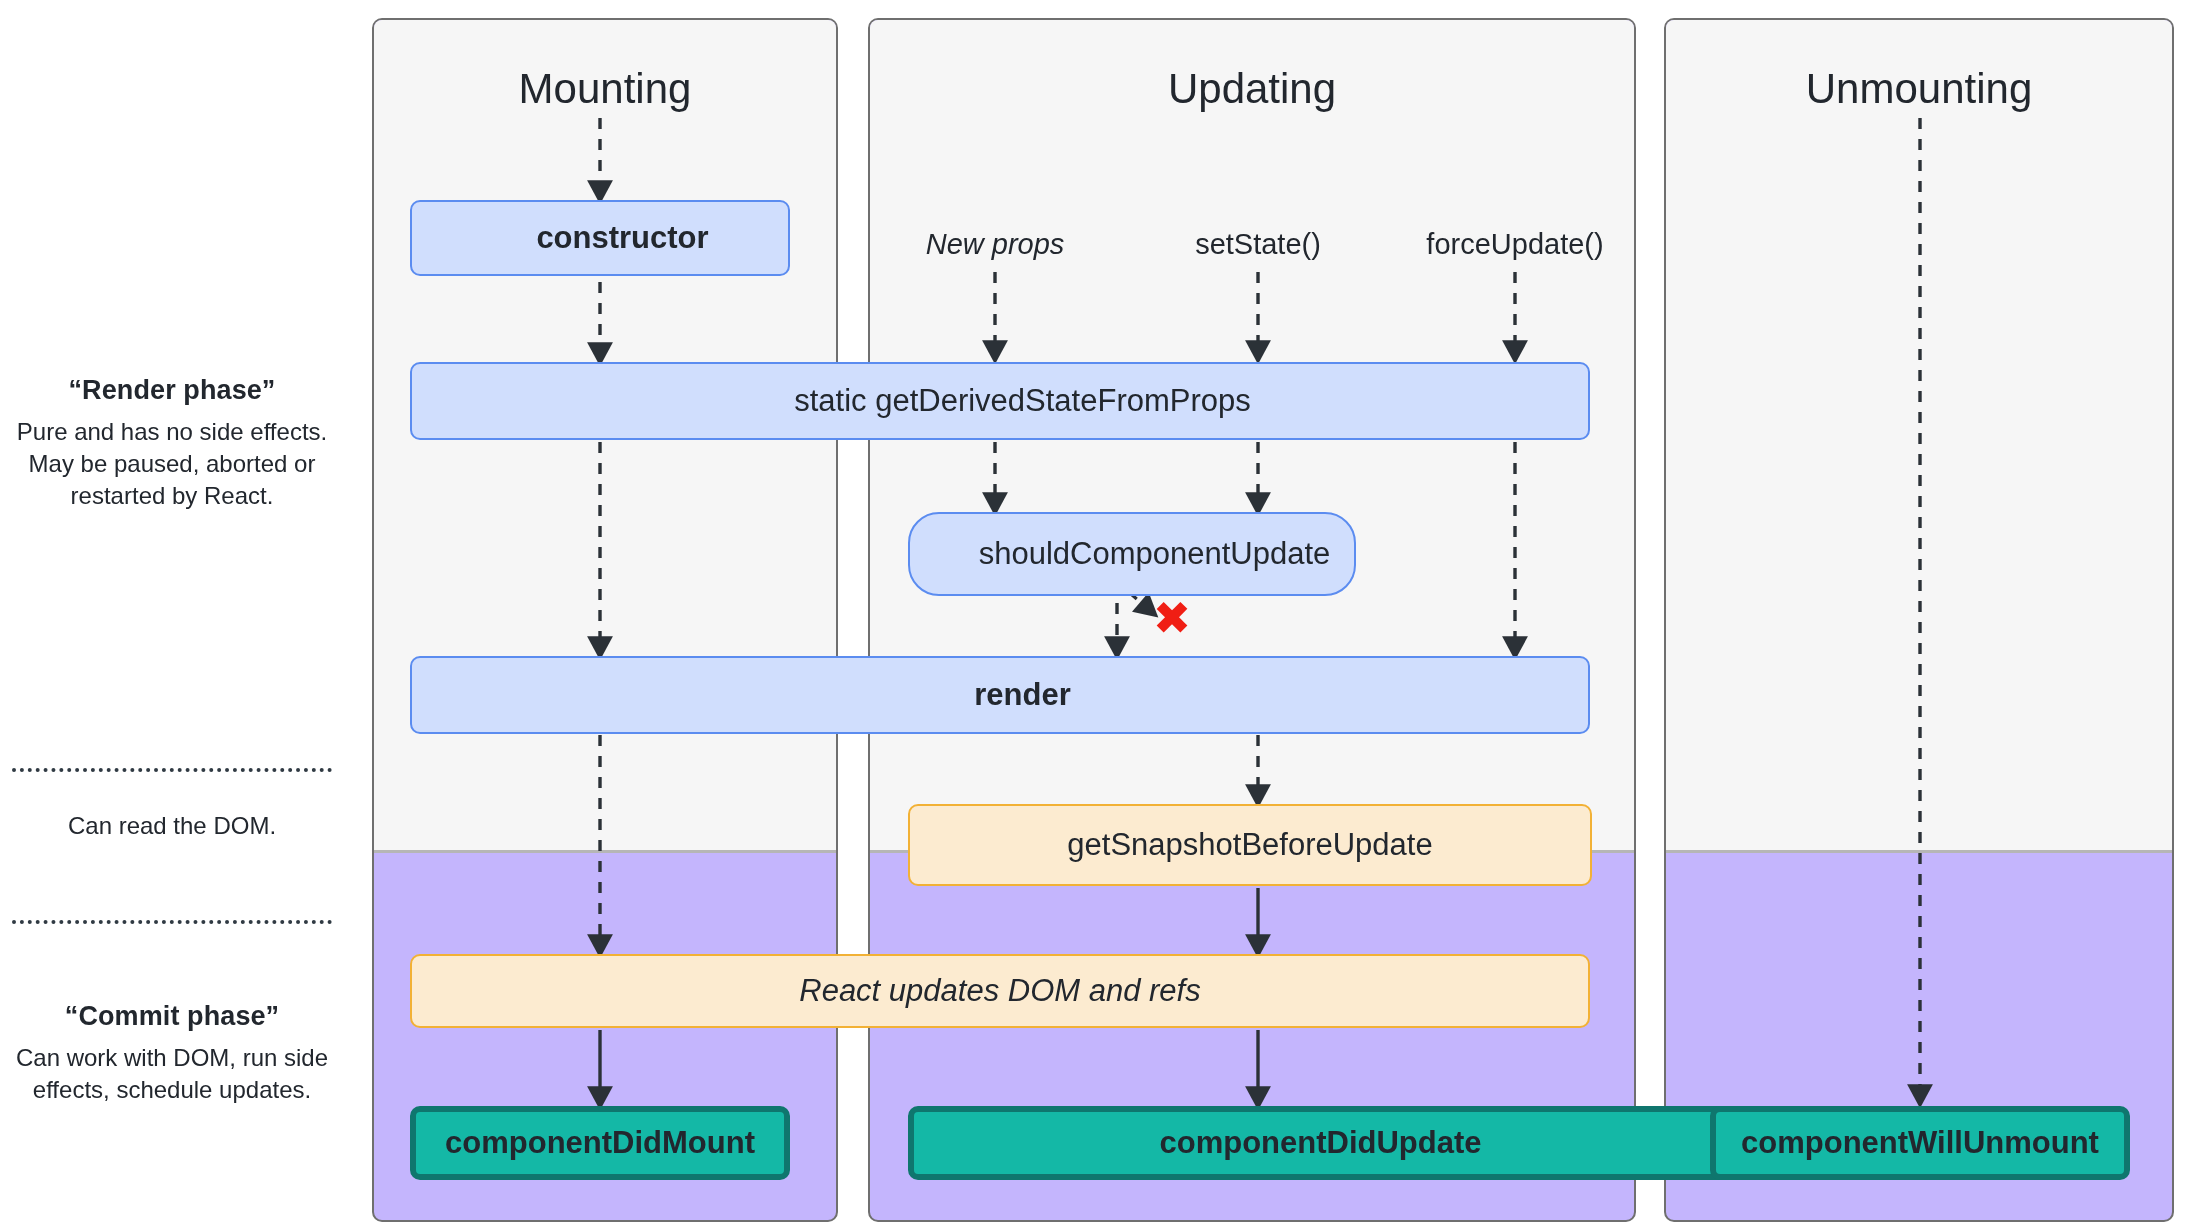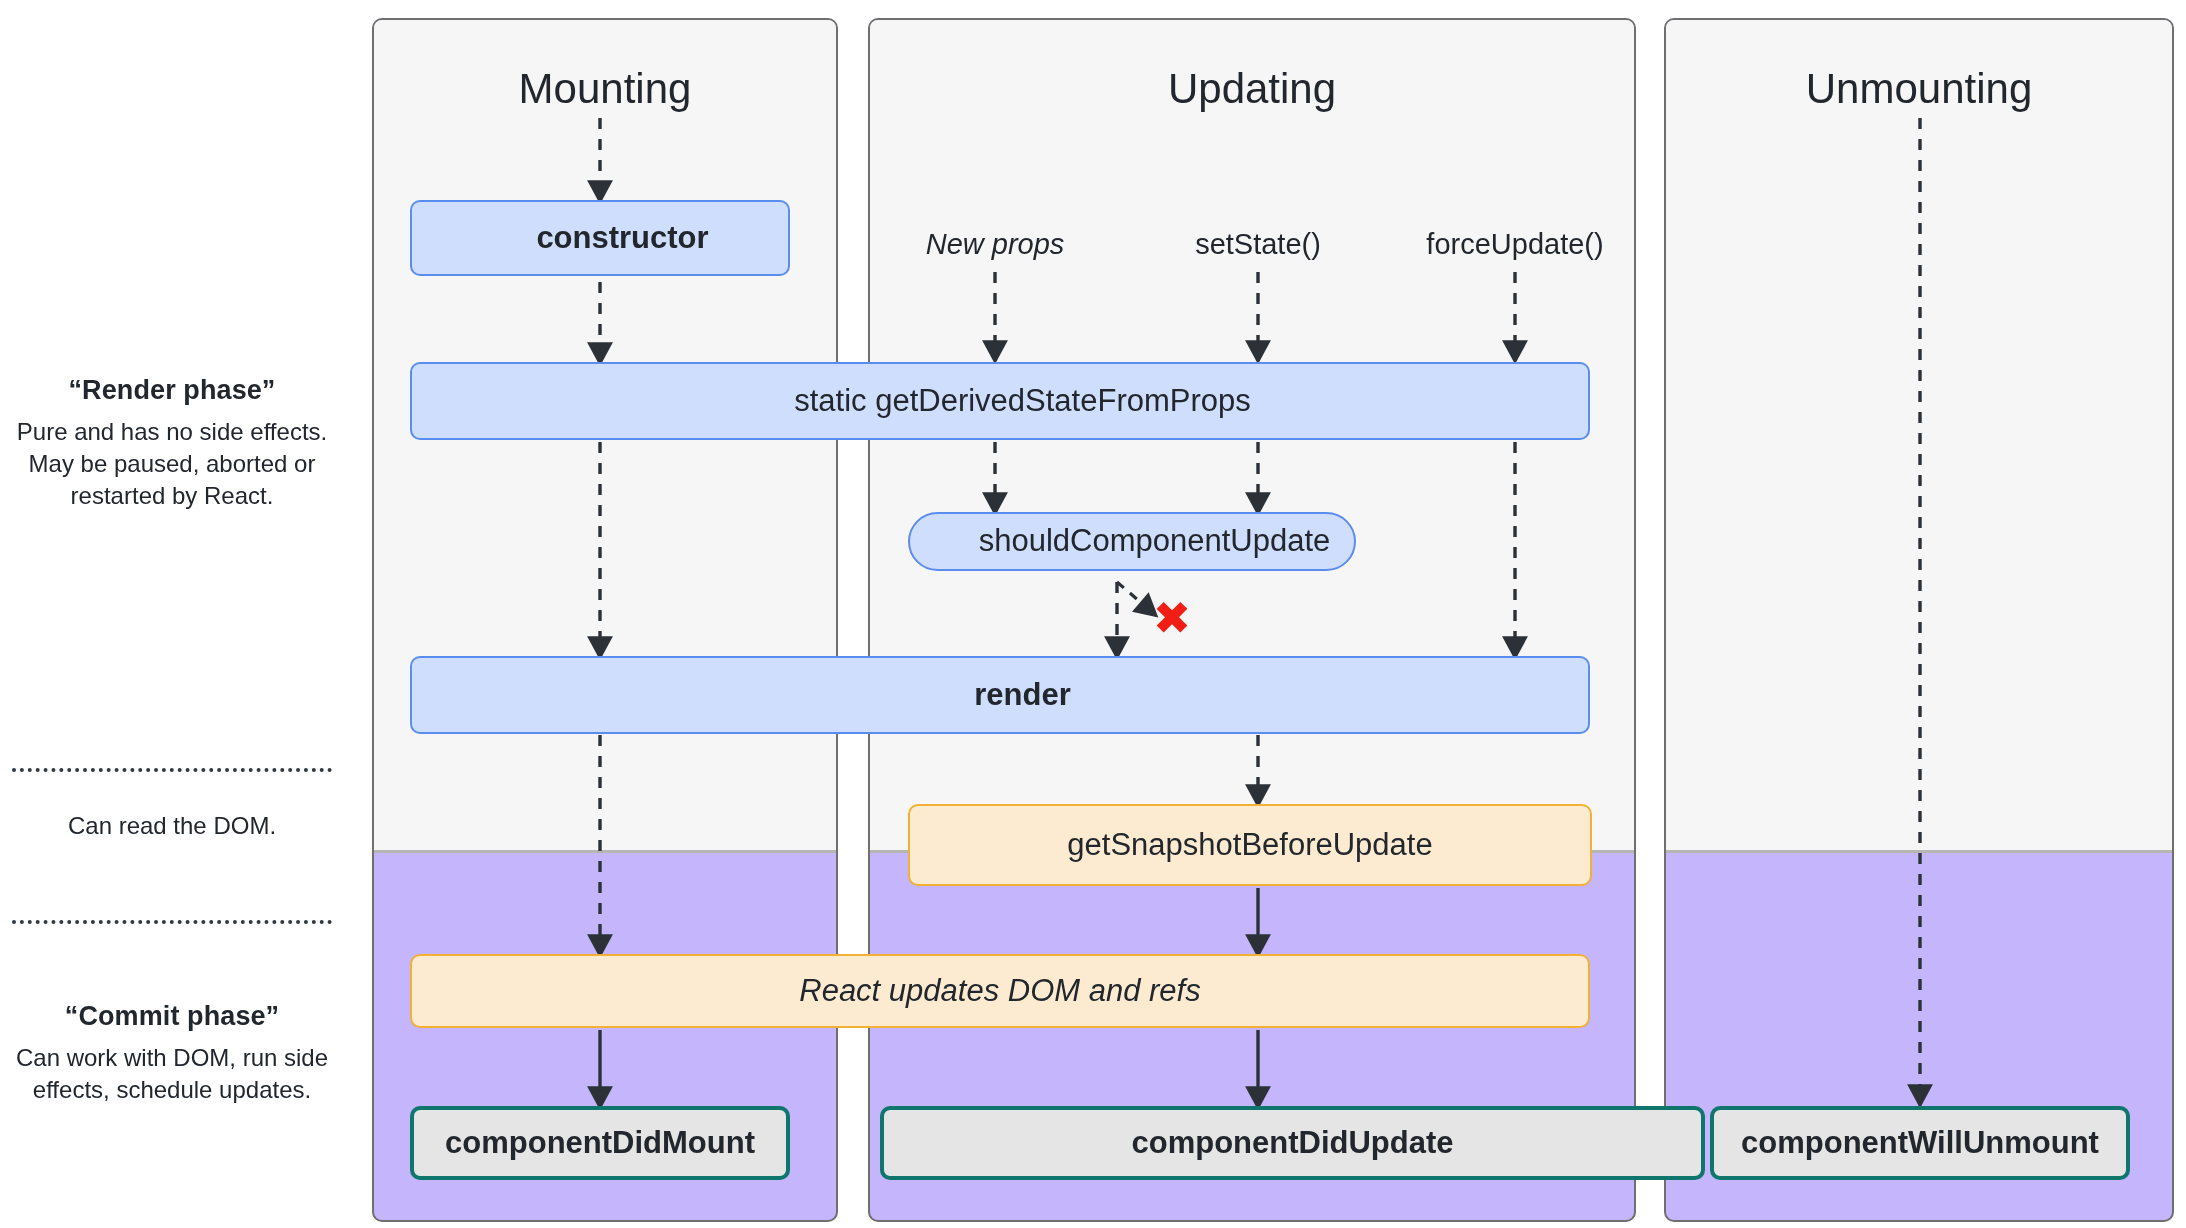--- a/index.html
+++ b/index.html
@@ -97,22 +97,22 @@
   .node.blue {
     background: #d0defd;
     border: 2px solid #5b8cf0;
     padding-left: 45px;
   }
   .node.orange {
     background: #fcebd0;
     border: 2px solid #f2b135;
   }
   .node.green {
-    background: #e5e5e5;
-    border: 4px solid #0f766e;
+    background: #14b8a6;
+    border: 6px solid #0f766e;
   }
   .node.bold  { font-weight: bold; }
   .node.italic{ font-style: italic; }
 
   
   .trigger-label {
     position: absolute;
     font-size: 29px;
     color: #22272e;
     text-align: center;
@@ -221,27 +221,27 @@
   <div class="xmark" style="left:1172px; top:618px;">✖</div>
 
   <div class="trigger-label italic" style="left:995px; top:228px;">New props</div>
   <div class="trigger-label" style="left:1258px; top:228px;">setState()</div>
   <div class="trigger-label" style="left:1515px; top:228px;">forceUpdate()</div>
 
   <div class="node blue bold" style="left:410px; top:200px; width:380px; height:76px;">constructor</div>
 
   <div class="node blue" style="left:410px; top:362px; width:1180px; height:78px;">static getDerivedStateFromProps</div>
 
-  <div class="node blue" style="left:908px; top:512px; width:448px; height:59px;border-radius:31px;">shouldComponentUpdate</div>
+  <div class="node blue" style="left:908px; top:512px; width:448px; height:84px;border-radius:31px;">shouldComponentUpdate</div>
 
   <div class="node blue bold" style="left:410px; top:656px; width:1180px; height:78px;">render</div>
 
   <div class="node orange" style="left:908px; top:804px; width:684px; height:82px;">getSnapshotBeforeUpdate</div>
 
   <div class="node orange italic" style="left:410px; top:954px; width:1180px; height:74px;">React updates DOM and refs</div>
 
   <div class="node green bold" style="left:410px; top:1106px; width:380px; height:74px;">componentDidMount</div>
 
-  <div class="node green bold" style="left:880px; top:1106px; width:825px; height:74px;">componentDidUpdate</div>
+  <div class="node green bold" style="left:908px; top:1106px; width:825px; height:74px;">componentDidUpdate</div>
 
   <div class="node green bold" style="left:1710px; top:1106px; width:420px; height:74px;">componentWillUnmount</div>
 
 </div>
 
 </body></html>

